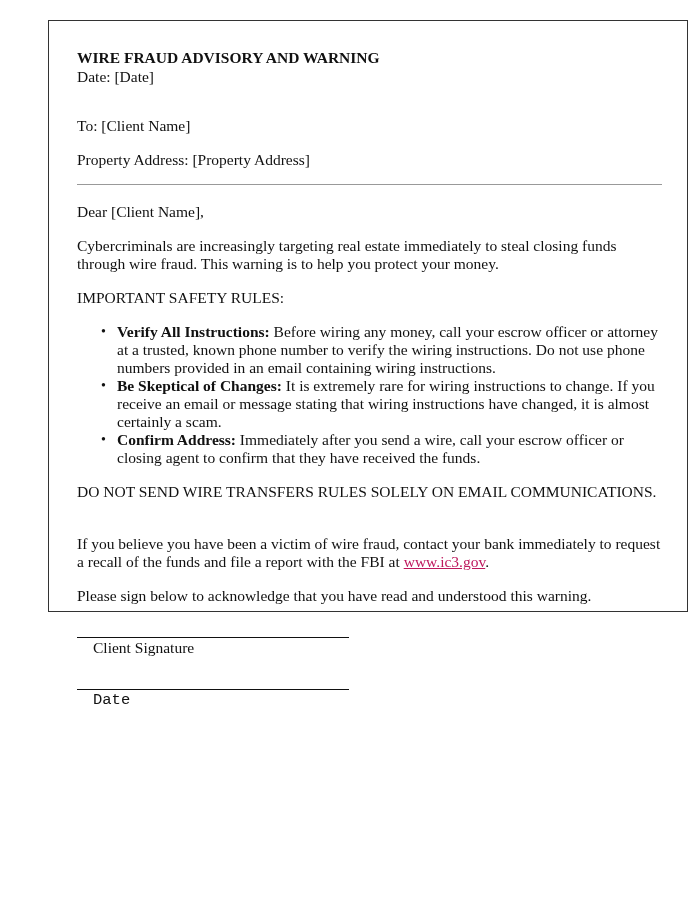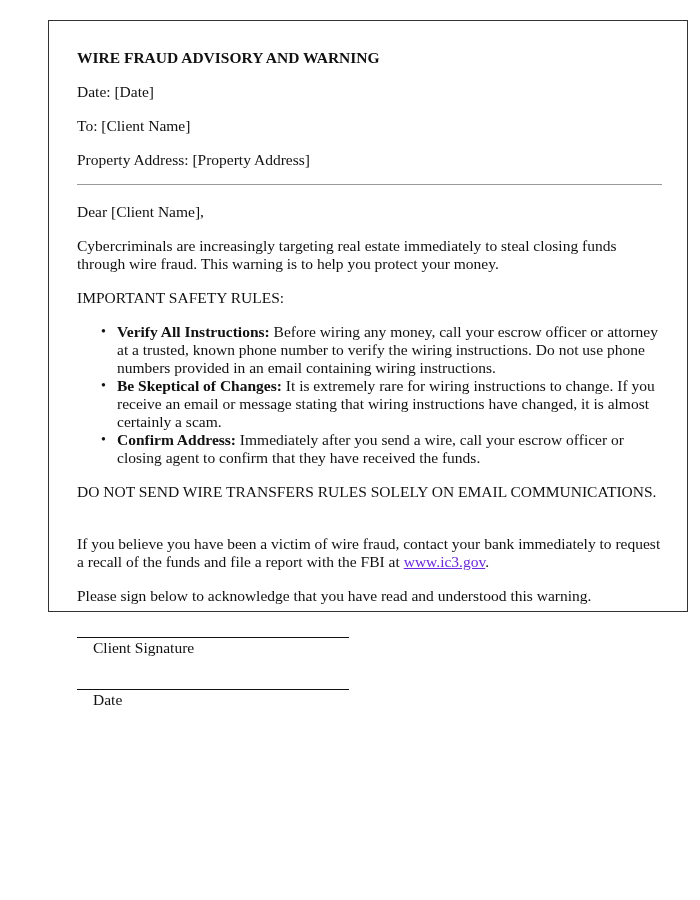--- a/index.html
+++ b/index.html
@@ -83,21 +83,21 @@
     .bullets li .dot {
       position: absolute;
       left: 24px;
       top: 0;
       font-size: 14px;
     }
     .bullets li b {
       font-weight: bold;
     }
     .link {
-      color: #6d28d9;
+      color: #be185d;
       text-decoration: underline;
     }
     .sig-line {
       position: absolute;
       left: 0;
       width: 272px;
       height: 0;
       border-top: 1px solid #111111;
     }
     .sig-label {
@@ -108,21 +108,21 @@
     }
   </style>
 </head>
 <body>
 
 <div class="page">
   <div class="content">
 
     <div class="title">WIRE FRAUD ADVISORY AND WARNING</div>
 
-    <div class="meta-line" style="top:62px;">Date: [Date]</div>
+    <div class="meta-line" style="top:47px;">Date: [Date]</div>
     <div class="meta-line" style="top:96px;text-align:right;">To: [Client Name]</div>
     <div class="meta-line" style="top:130px;">Property Address: [Property Address]</div>
 
     <div class="rule"></div>
 
     <div class="para" style="top:182px;">Dear [Client Name],</div>
 
     <div class="para" style="top:216px;">Cybercriminals are increasingly targeting real estate immediately to steal closing funds through wire fraud. This warning is to help you protect your money.</div>
 
     <div class="heading" style="top:268px;">IMPORTANT SAFETY RULES:</div>
@@ -147,16 +147,16 @@
     <div class="para" style="top:514px;">
       <span>If you believe you have been a victim of wire fraud, contact your bank immediately to request a recall of the funds and file a report with the FBI at </span><a class="link">www.ic3.gov</a><span>.</span>
     </div>
 
     <div class="para" style="top:566px;font-family:Liberation Serif, serif;">Please sign below to acknowledge that you have read and understood this warning.</div>
 
     <div class="sig-line" style="top:616px;"></div>
     <div class="sig-label" style="top:618px;">Client Signature</div>
 
     <div class="sig-line" style="top:668px;"></div>
-    <div class="sig-label" style="top:670px;">Date</div>
+    <div class="sig-label" style="top:670px;font-family:Liberation Mono, monospace;">Date</div>
 
   </div>
 </div>
 
 </body></html>

